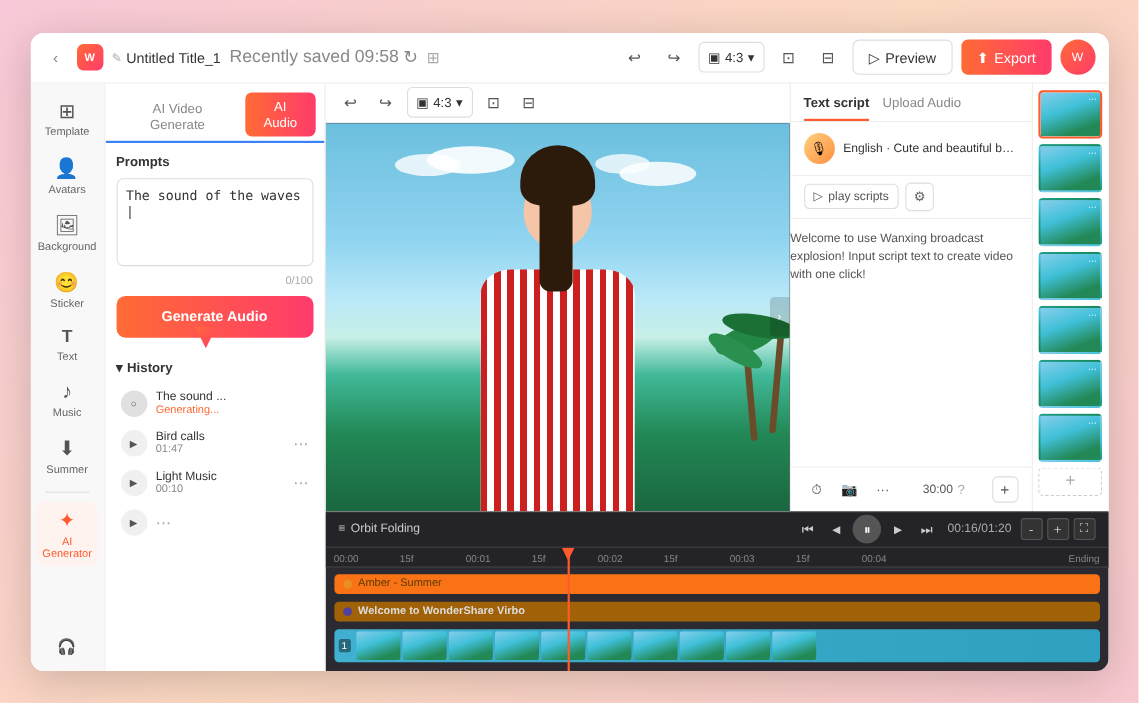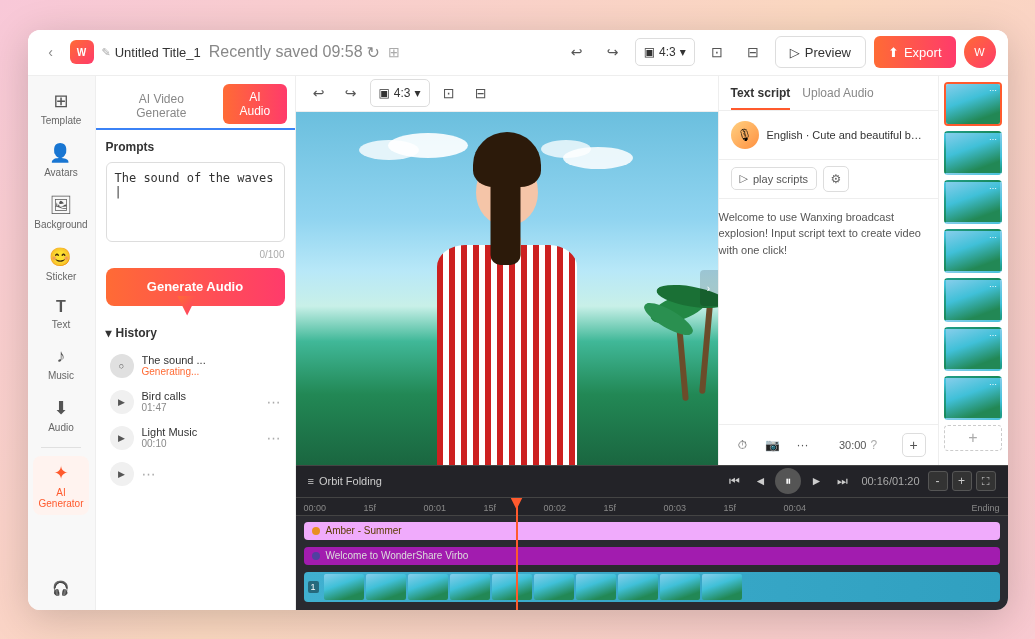--- a/index.html
+++ b/index.html
@@ -684,21 +684,21 @@
       height: 22px;
       display: flex;
       align-items: center;
       position: relative;
     }
     .track-amber {
       position: absolute;
       left: 8px;
       right: 8px;
       height: 18px;
-      background: #f0abfc;
+      background: #f97316;
       border-radius: 4px;
       display: flex;
       align-items: center;
       padding: 0 8px;
     }
     .track-amber-dot {
       width: 8px; height: 8px;
       border-radius: 50%;
       background: #e89020;
       margin-right: 6px;
@@ -706,25 +706,26 @@
     .track-amber-label {
       font-size: 10px;
       color: #5a3a00;
       font-weight: 500;
     }
     .track-purple {
       position: absolute;
       left: 8px;
       right: 8px;
       height: 18px;
-      background: #a21caf;
+      background: #a16207;
       border-radius: 4px;
       display: flex;
       align-items: center;
       padding: 0 8px;
+      font-weight: bold;
     }
     .track-purple-dot {
       width: 8px; height: 8px;
       border-radius: 50%;
       background: #5040a0;
       margin-right: 6px;
     }
     .track-purple-label {
       font-size: 10px;
       color: #ddd;
@@ -824,21 +825,21 @@
       <div class="sidebar-item">
         <span class="sidebar-icon" style="font-weight:bold;font-size:16px;">T</span>
         <span class="sidebar-label">Text</span>
       </div>
       <div class="sidebar-item">
         <span class="sidebar-icon">♪</span>
         <span class="sidebar-label">Music</span>
       </div>
       <div class="sidebar-item">
         <span class="sidebar-icon">⬇</span>
-        <span class="sidebar-label">Audio</span>
+        <span class="sidebar-label">Summer</span>
       </div>
       <div class="sidebar-divider"></div>
       <div class="sidebar-item active">
         <span class="sidebar-icon" style="color:#ff5a2d;">✦</span>
         <span class="sidebar-label">AI Generator</span>
       </div>
       <div class="sidebar-bottom">
         <button class="tool-btn" style="margin-top:8px;">🎧</button>
       </div>
     </div>

